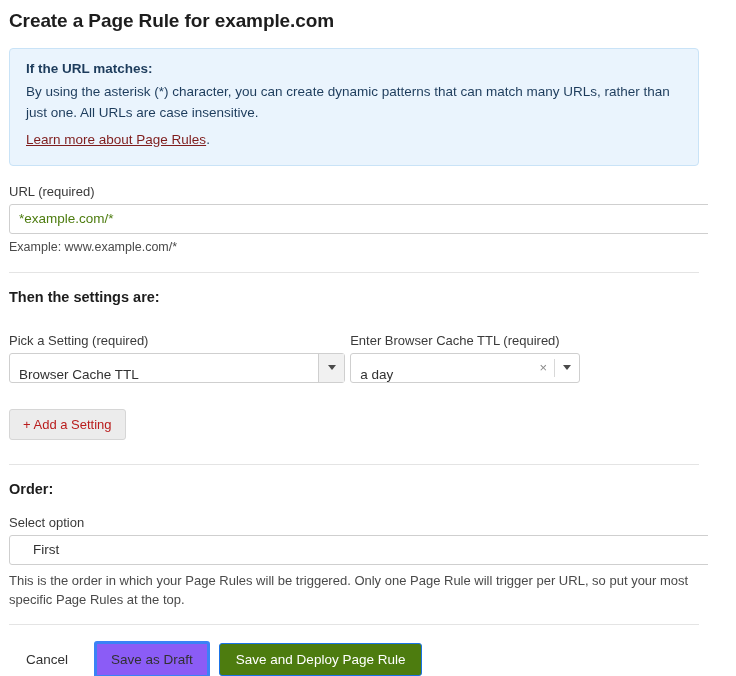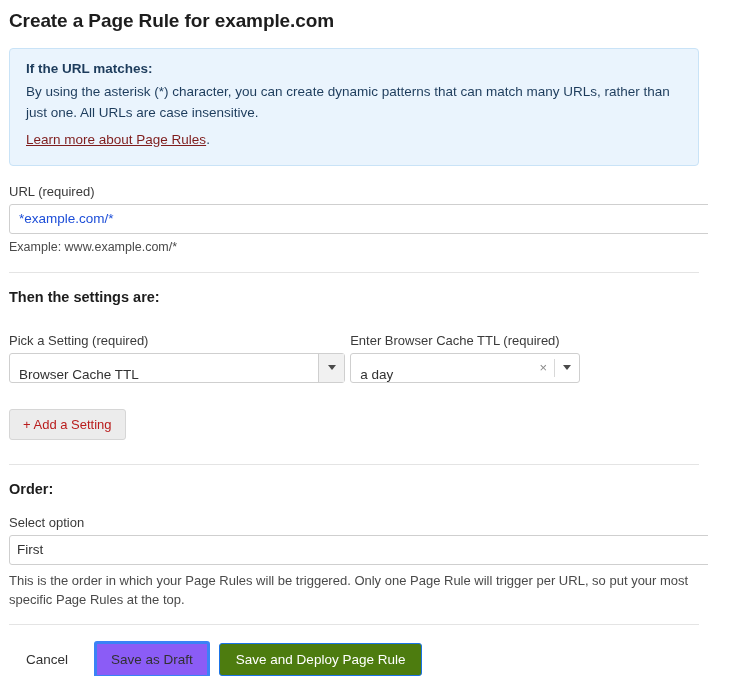--- a/index.html
+++ b/index.html
@@ -61,21 +61,21 @@
   }
   .text-input {
     display: block;
     margin: 0 9px;
     width: 718px;
     height: 30px;
     padding: 5px 9px;
     border: 1px solid #cfcfcf;
     border-radius: 3px;
     font-size: 13.5px;
-    color: #1d4ed8;
+    color: #4d7c0f;
     font-family: "Liberation Sans", sans-serif;
     background: #fff;
     outline: none;
   }
   .hint {
     font-size: 12.5px;
     color: #4a4a4a;
     margin: 6px 0 0 9px;
   }
 
@@ -179,21 +179,21 @@
   .order-select {
     position: relative;
     margin: 0 9px;
     width: 718px;
     height: 30px;
     border: 1px solid #cfcfcf;
     border-radius: 3px;
     background: #fff;
     display: flex;
     align-items: center;
-    padding-left: 7px;
+    padding-left: 23px;
     font-size: 13.5px;
     color: #313131;
   }
   .order-caret {
     position: absolute;
     right: 10px;
     top: 12px;
   }
   .order-hint {
     font-size: 13px;

